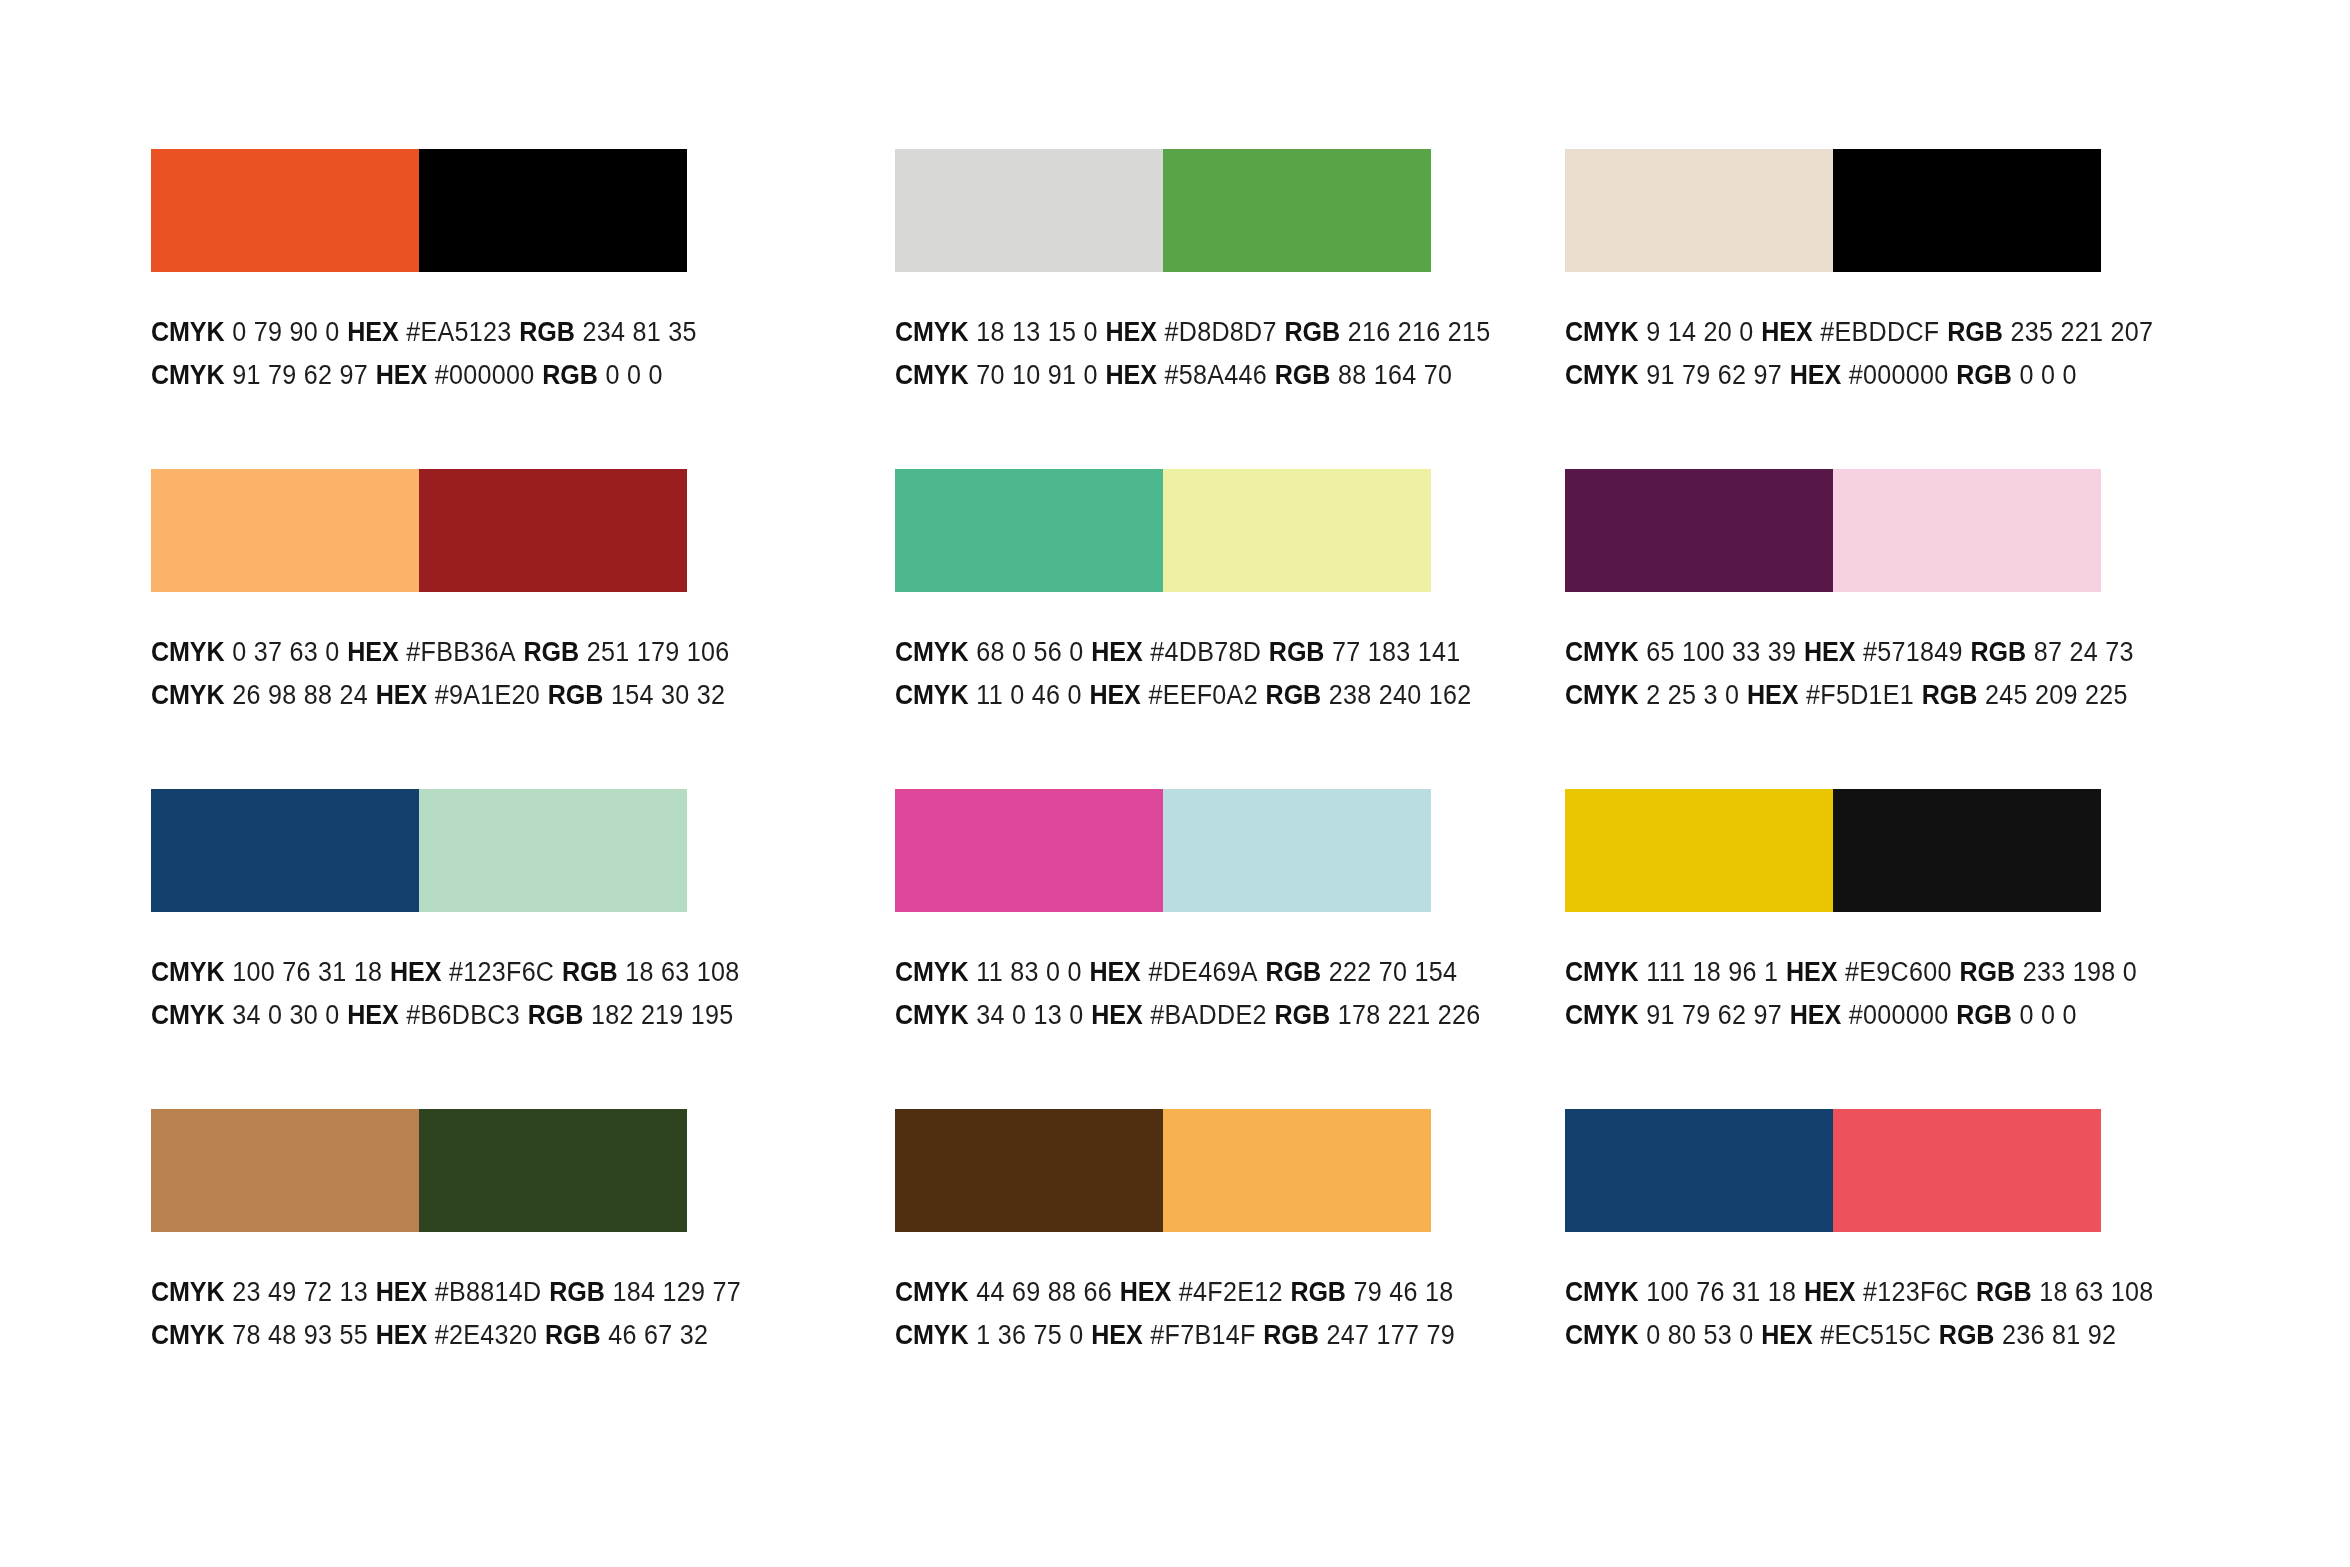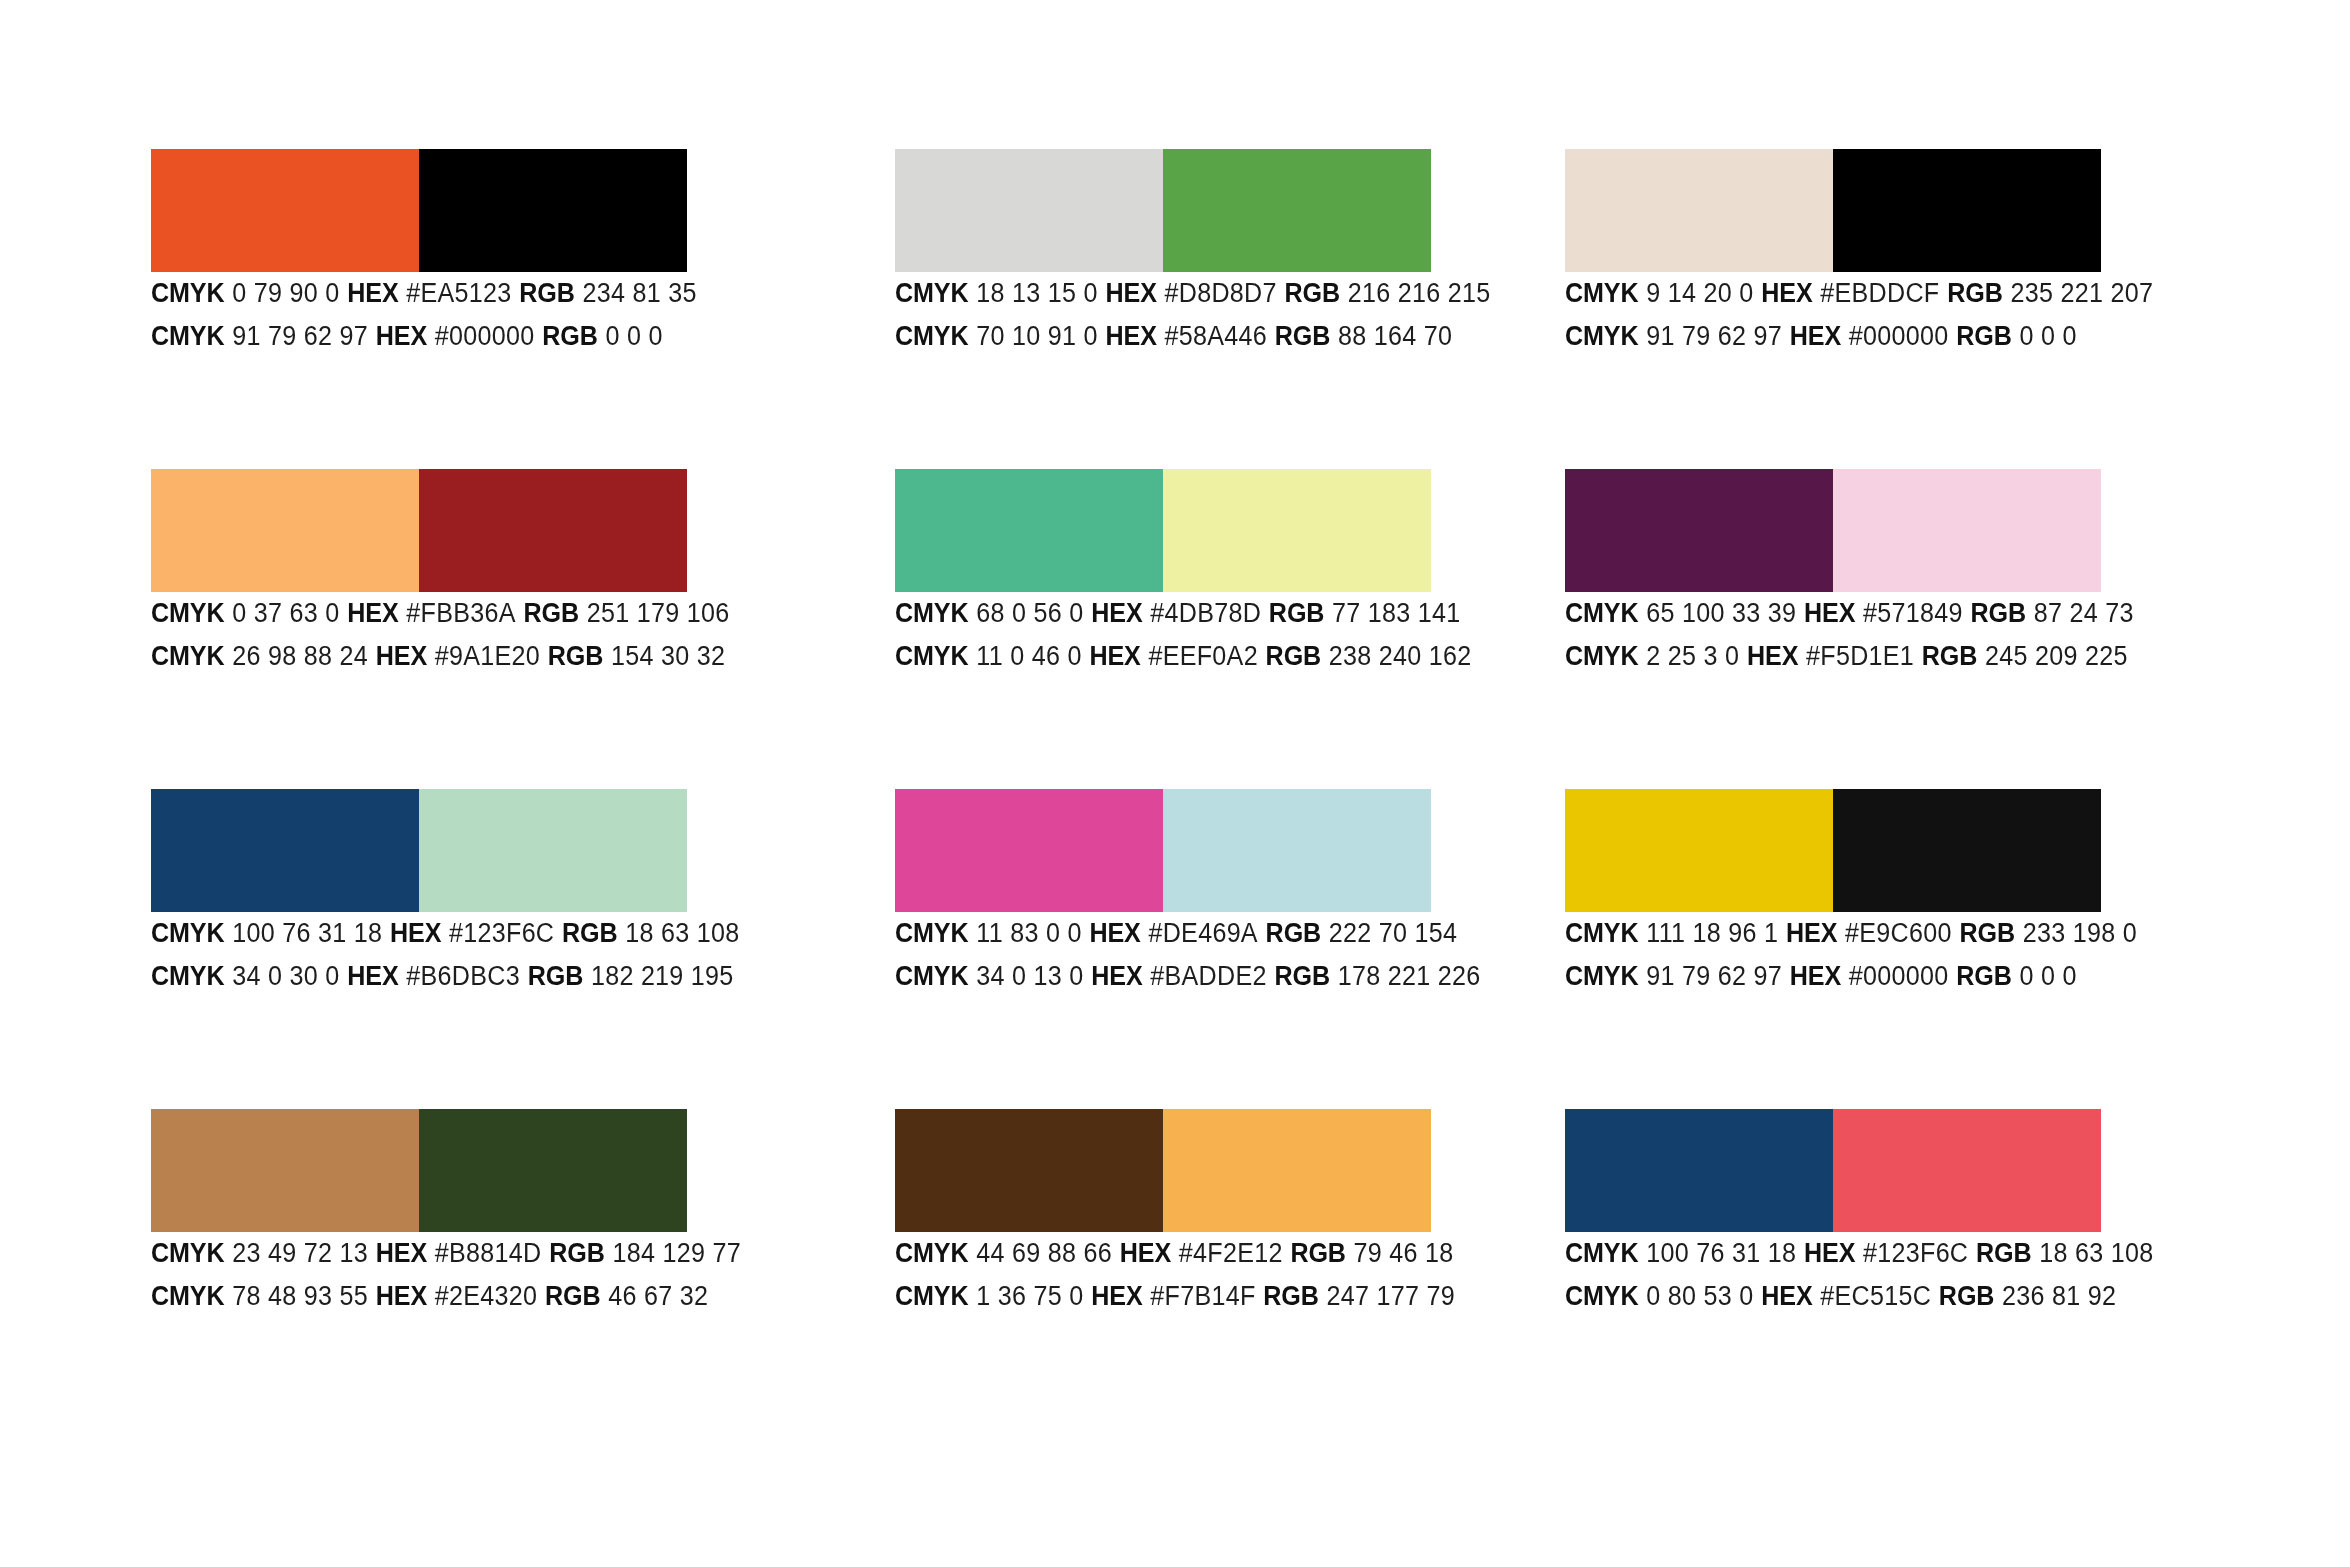--- a/index.html
+++ b/index.html
@@ -51,20 +51,21 @@
     height: 123px;
     overflow: hidden;
   }
 
   .swatch-half {
     width: 50%;
     height: 100%;
   }
 
   .swatch-meta {
+    margin-top: 39px;
     width: 643px;
   }
 
   .meta-line {
     white-space: nowrap;
     font-size: 27px;
     line-height: 43px;
     color: #1a1a1a;
     letter-spacing: -0.2px;
     transform: scaleX(0.93);

